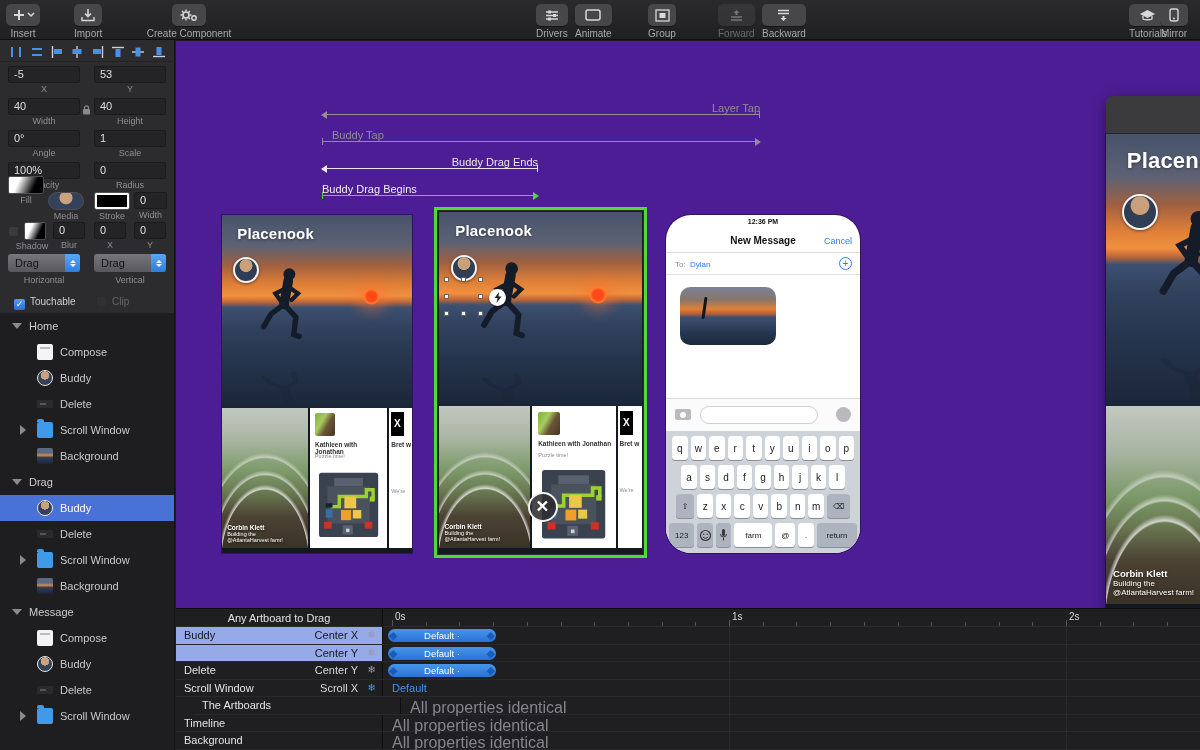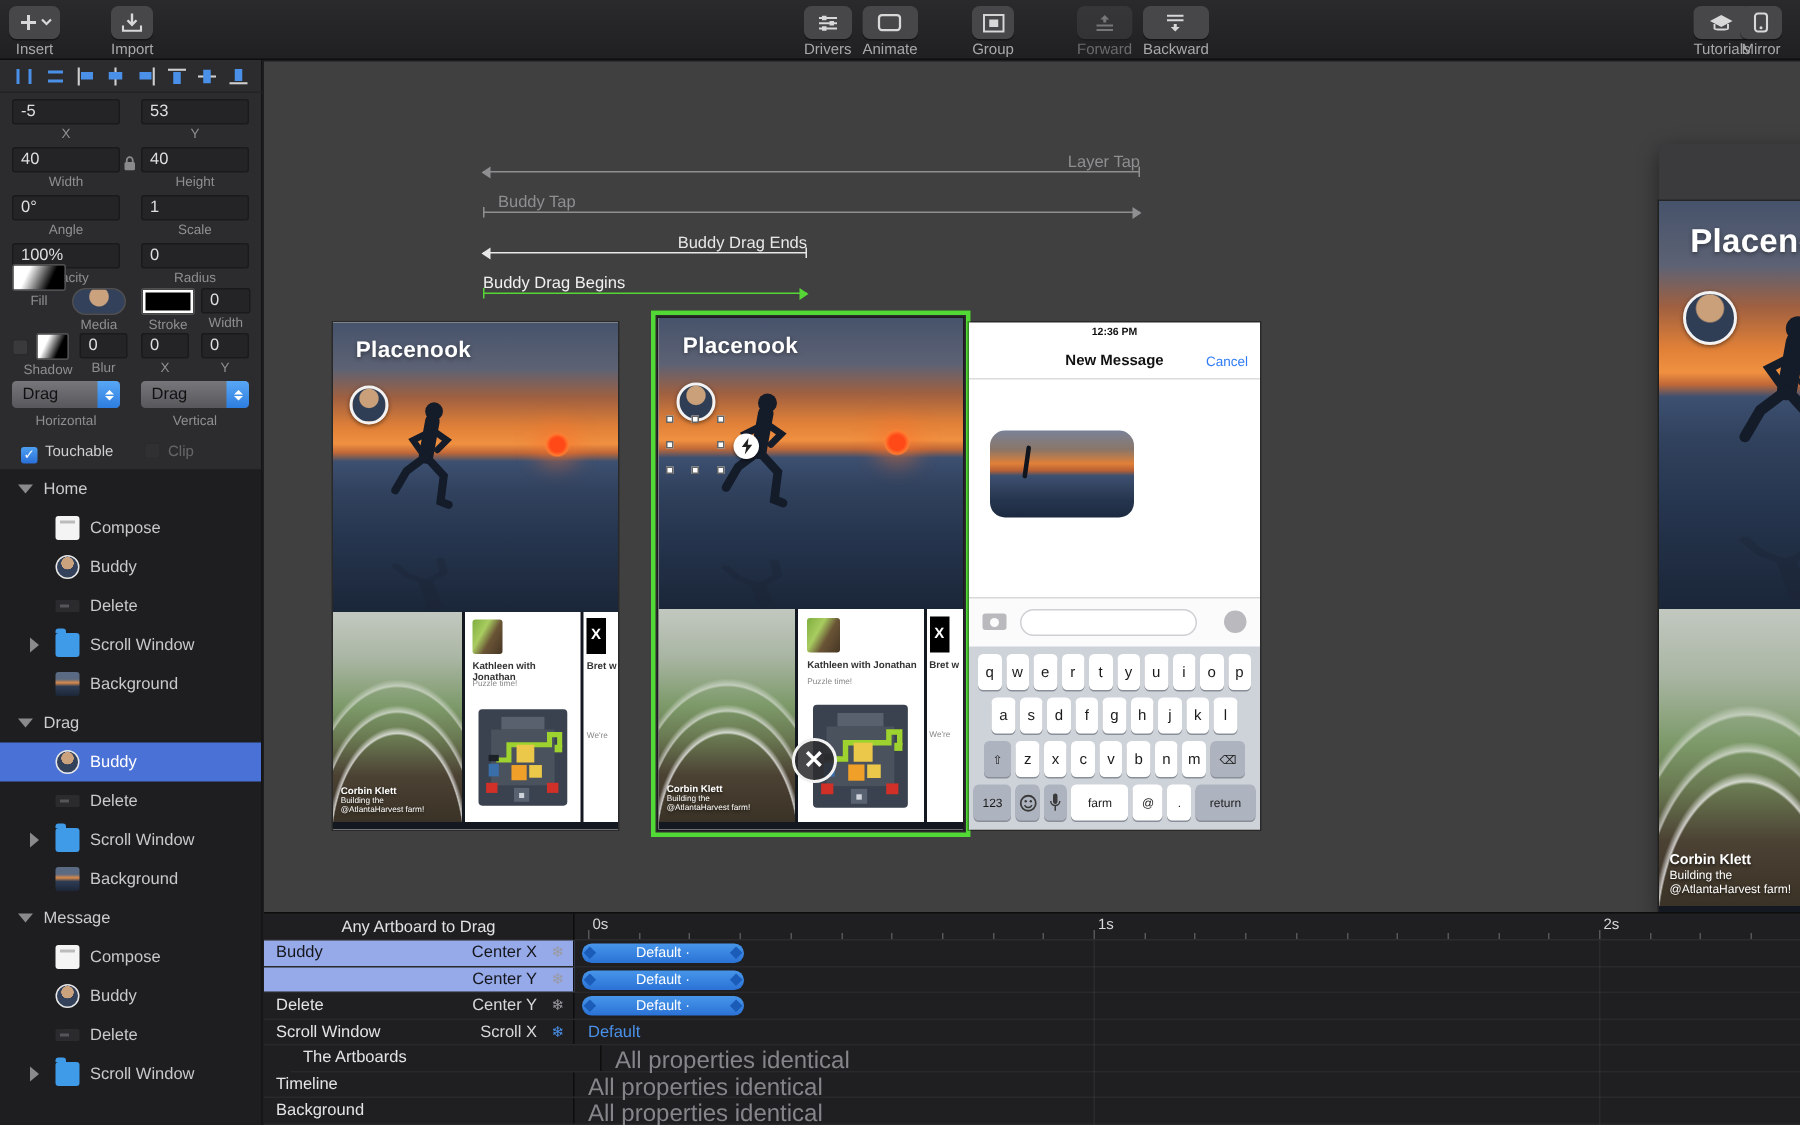--- a/index.html
+++ b/index.html
@@ -57,21 +57,21 @@
   .ico-avatar { border-radius:50%; border:1px solid #e8e8e8;
     background:radial-gradient(circle at 50% 32%, #caa27d 0 34%, #33415a 36% 100%); }
   .ico-delete { height:8px; margin-top:0; background:#2b2b2e; border-radius:1px; }
   .ico-delete:after { content:""; position:absolute; left:3px; top:3px; width:6px; height:2px; background:#55555a; }
   .ico-folder { background:#3f9ae8; border-radius:2px 2px 2px 2px; }
   .ico-folder:before { content:""; position:absolute; left:0; top:-3px; width:7px; height:3px; background:#3f9ae8; border-radius:2px 2px 0 0; }
   .ico-photo { background:linear-gradient(#5a6a82 30%,#d8894a 45%,#2e3c54 60%,#1c2638); }
   .child-tri { position:absolute; left:20px; }
 
   
-  #canvas { position:absolute; left:176px; top:41px; width:1024px; height:567px; background:#404040; }
+  #canvas { position:absolute; left:176px; top:41px; width:1024px; height:567px; background:#4c1d95; }
   .arrow-line { position:absolute; height:1px; }
   .arrow-head { position:absolute; top:-3.5px; width:0; height:0; border-top:4px solid transparent; border-bottom:4px solid transparent; }
   .head-l { left:-1px; } .head-r { right:-1px; }
   .tail-cap { position:absolute; top:-3px; width:1px; height:7px; }
   .arrow-label { position:absolute; font-size:11px; white-space:nowrap; }
 
   
   .pn { position:absolute; background:#fff; overflow:hidden; box-shadow:0 0 0 1px rgba(0,0,0,.35); }
   .pn-photo { position:absolute; left:0; top:0; width:100%; height:57%;
     background:linear-gradient(#46536b 0%,#5d6274 16%,#a06040 26%,#e08038 36%,#f09040 42%,#c06838 45%,#3d5070 48%,#31425e 58%,#26354e 75%,#1a2638 100%); }
@@ -202,20 +202,34 @@
   <div class="tb-item" style="left:74px;">
     <div class="tb-btn">
         <span>
       <svg width="14" height="13">
             <path d="M7 0 v7 M4 4.5 l3 3 3-3" stroke="#d8d8d8" stroke-width="1.6" fill="none"></path>
             <path d="M1 8 v3.5 h12 V8" stroke="#d8d8d8" stroke-width="1.4" fill="none"></path>
           </svg>
         </span>
       </div>
     <div class="tb-label">Import</div>
+  </div>
+  <div class="tb-item" style="left:128px; width:122px;">
+    <div class="tb-btn" style="width:34px;">
+        <span>
+      <svg width="18" height="13">
+            <circle cx="6" cy="6" r="3" fill="none" stroke="#d8d8d8" stroke-width="1.6"></circle>
+            <g stroke="#d8d8d8" stroke-width="1.4">
+              <path d="M6 0.5 v2 M6 9.5 v2 M0.5 6 h2 M9.5 6 h2 M2.1 2.1 l1.4 1.4 M8.5 8.5 l1.4 1.4 M9.9 2.1 L8.5 3.5 M3.5 8.5 L2.1 9.9"></path>
+            </g>
+            <circle cx="14" cy="9" r="2.2" fill="none" stroke="#d8d8d8" stroke-width="1.4"></circle>
+          </svg>
+        </span>
+      </div>
+    <div class="tb-label">Create Component</div>
   </div>
 
   <div class="tb-item" style="left:536px;">
     <div class="tb-btn">
         <span>
       <svg width="14" height="13">
             <g stroke="#d8d8d8" stroke-width="1.4">
               <path d="M1 3 h12 M1 6.5 h12 M1 10 h12"></path>
             </g>
             <g fill="#d8d8d8">
@@ -646,25 +660,30 @@
         <div class="sel-handle" style="left: 5px; top: 99px;"></div>
         <div class="sel-handle" style="left: 22px; top: 99px;"></div>
         <div class="sel-handle" style="left: 39px; top: 99px;"></div>
         <div class="pn-badge" style="left: 50px; top: 77px; width: 17px; height: 17px;">
           <svg width="8" height="11">
             <path d="M5 0 L0.5 6 H3.5 L2.5 11 L7.5 4.5 H4.5 z" fill="#222"></path>
           </svg>
         </div>
       </div>
   </div>
-  <div id="ab3" style="left:470px; top:174px;">
+  <div id="ab3" style="left:490px; top:174px;border-radius:25px;">
     <div class="ms-status">12:36 PM</div>
     <div class="ms-header">
       <div class="ms-title">New Message</div>
       <div class="ms-cancel">Cancel</div>
+    </div>
+    <div class="ms-to">
+      <span class="ms-to-label">To:</span>
+      <span class="ms-to-value">Dylan</span>
+      <span class="ms-add">+</span>
     </div>
     <div class="ms-thumb"></div>
     <div class="ms-inputbar">
       <span class="ms-cam"></span>
       <span class="ms-field"></span>
       <span class="ms-mic"></span>
     </div>
     <div class="kb" id="keyboard">
         <div class="kb-row">
           <div class="kb-key ">q</div>

